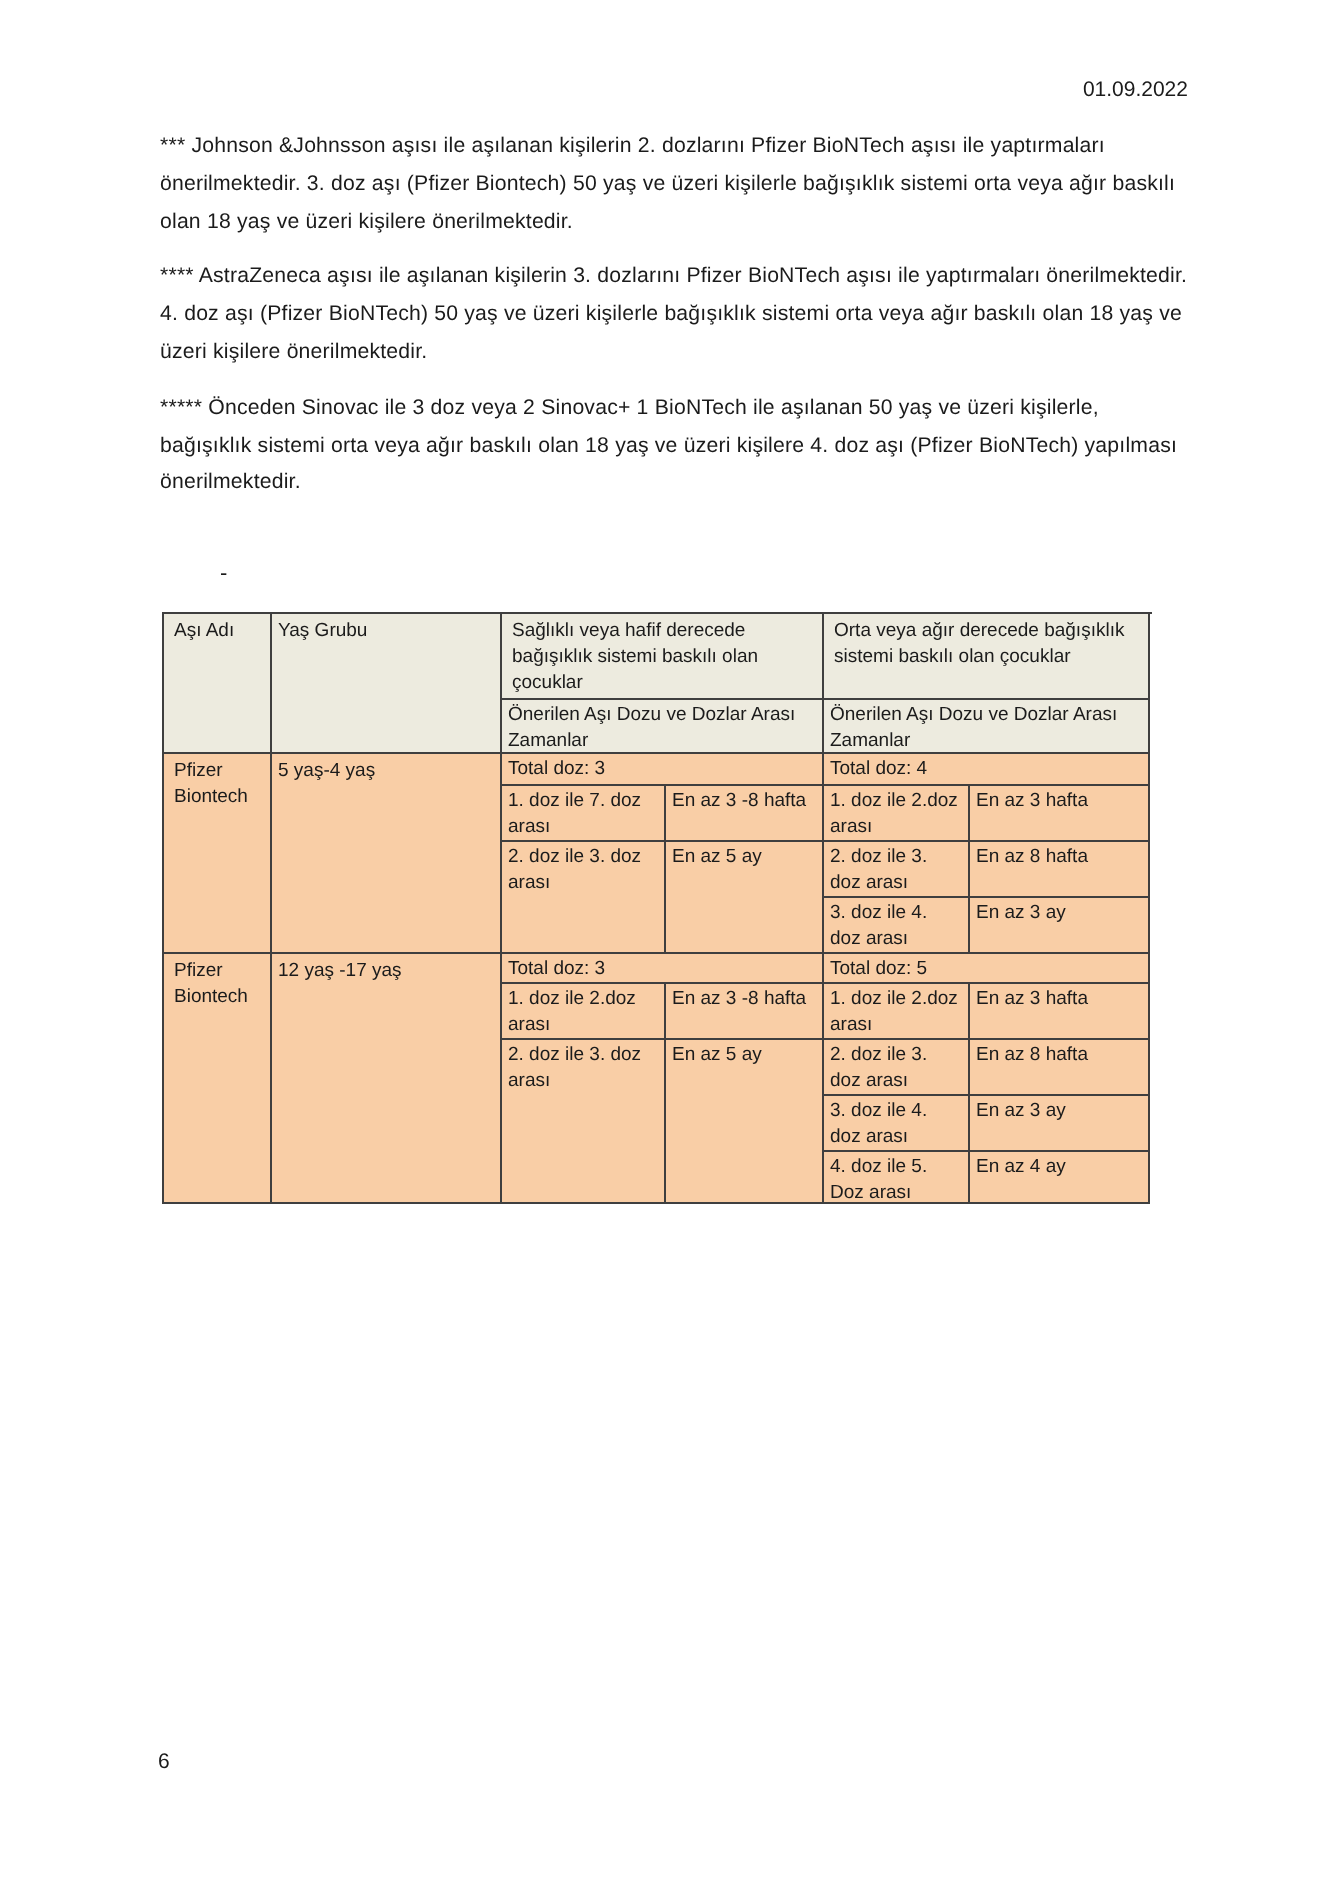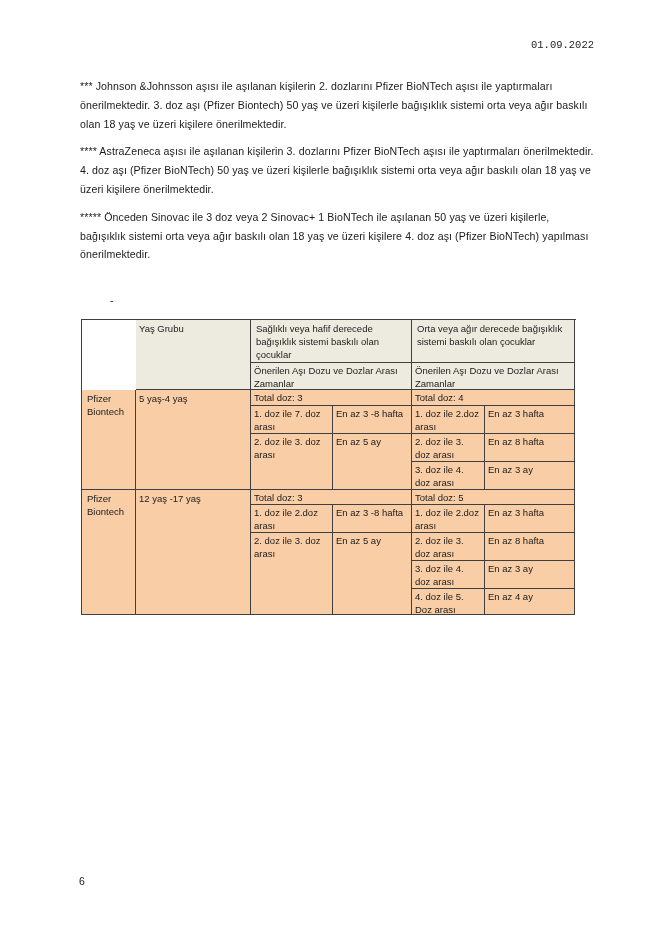--- a/index.html
+++ b/index.html
@@ -13,24 +13,24 @@
   .page{
     position:relative;
     width:670px;height:948px;
     background:#ffffff;
     font-family:"Liberation Sans","DejaVu Sans",sans-serif;
     color:var(--text);
     overflow:hidden;
   }
   .date{
     position:absolute;top:38px;right:76px;
-    font-size:10.5px;line-height:14px;font-family:Liberation Mono, monospace;
+    font-size:10.5px;line-height:14px;
   }
   .content{
-    position:absolute;top:77px;left:80px;width:514px;
+    position:absolute;top:64px;left:80px;width:514px;
   }
   .para{
     font-size:10.6px;line-height:18.8px;
     margin-bottom:9px;
     letter-spacing:0.1px;
   }
   .section-heading{
     display:flex;align-items:baseline;
     margin-left:30px;margin-top:30px;margin-bottom:13px;
   }
@@ -78,20 +78,21 @@
     <p class="para">*** Johnson &amp;Johnsson aşısı ile aşılanan kişilerin 2. dozlarını Pfizer BioNTech aşısı ile yaptırmaları önerilmektedir. 3. doz aşı (Pfizer Biontech) 50 yaş ve üzeri kişilerle bağışıklık sistemi orta veya ağır baskılı olan 18 yaş ve üzeri kişilere önerilmektedir.</p>
     <p class="para">**** AstraZeneca aşısı ile aşılanan kişilerin 3. dozlarını Pfizer BioNTech aşısı ile yaptırmaları önerilmektedir. 4. doz aşı (Pfizer BioNTech) 50 yaş ve üzeri kişilerle bağışıklık sistemi orta veya ağır baskılı olan 18 yaş ve üzeri kişilere önerilmektedir.</p>
     <p class="para">***** Önceden Sinovac ile 3 doz veya 2 Sinovac+ 1 BioNTech ile aşılanan 50 yaş ve üzeri kişilerle, bağışıklık sistemi orta veya ağır baskılı olan 18 yaş ve üzeri kişilere 4. doz aşı (Pfizer BioNTech) yapılması önerilmektedir.</p>
 
     <div class="section-heading">
       <span class="dash">-</span>
     </div>
 
     <div class="vtable">
 
+      <div class="cell hdr tl pt" style="grid-area:1/1/3/2">Aşı Adı</div>
       <div class="cell hdr tc pt" style="grid-area:1/2/3/3">Yaş Grubu</div>
       <div class="cell hdr tl pt" style="grid-area:1/3/2/5">Sağlıklı veya hafif derecede bağışıklık sistemi baskılı olan çocuklar</div>
       <div class="cell hdr tl pt" style="grid-area:1/5/2/7">Orta veya ağır derecede bağışıklık sistemi baskılı olan çocuklar</div>
       <div class="cell hdr tc" style="grid-area:2/3/3/5">Önerilen Aşı Dozu ve Dozlar Arası Zamanlar</div>
       <div class="cell hdr tc" style="grid-area:2/5/3/7">Önerilen Aşı Dozu ve Dozlar Arası Zamanlar</div>
 
       <div class="cell bdy tl pt" style="grid-area:3/1/7/2">Pfizer Biontech</div>
       <div class="cell bdy tc pt" style="grid-area:3/2/7/3">5 yaş-4 yaş</div>
       <div class="cell bdy tc" style="grid-area:3/3/4/5">Total doz: 3</div>
       <div class="cell bdy tc" style="grid-area:3/5/4/7">Total doz: 4</div>

